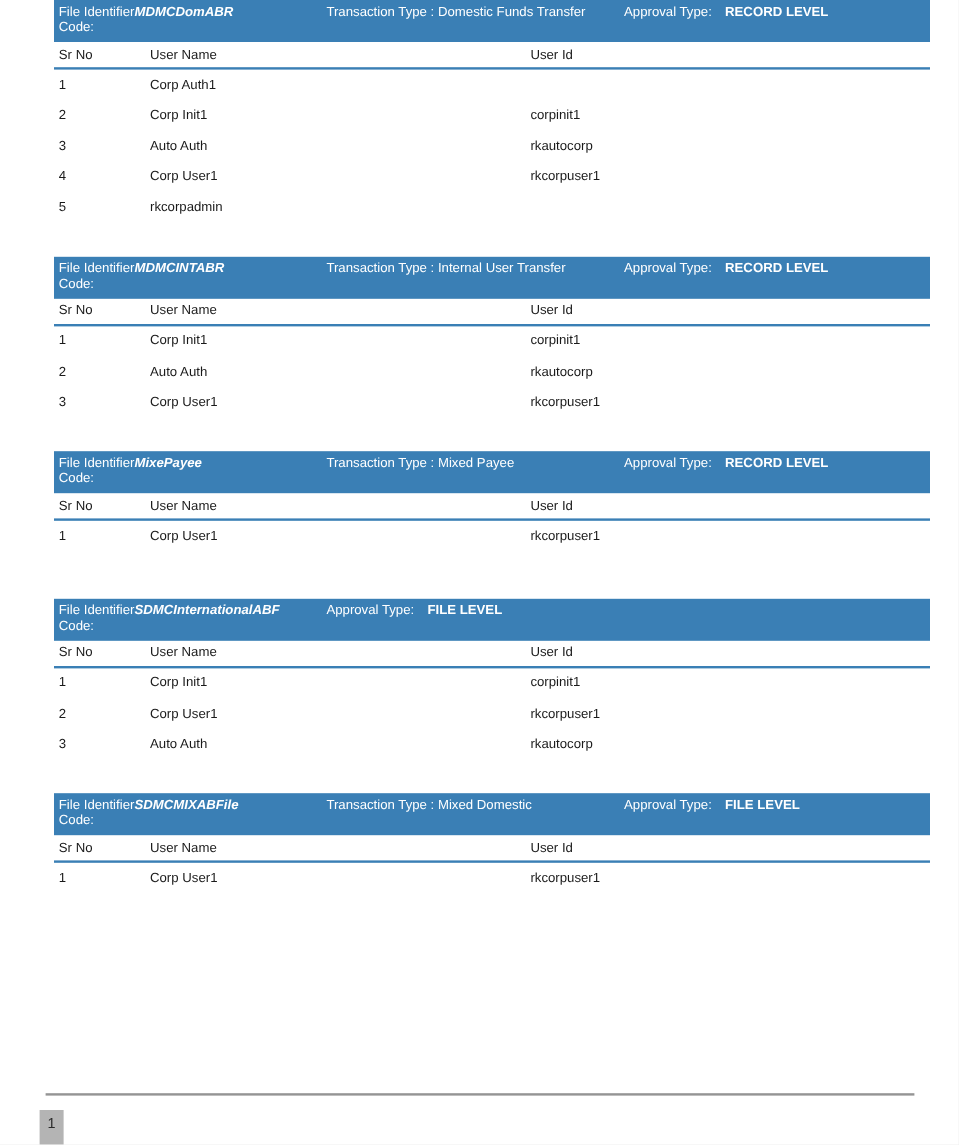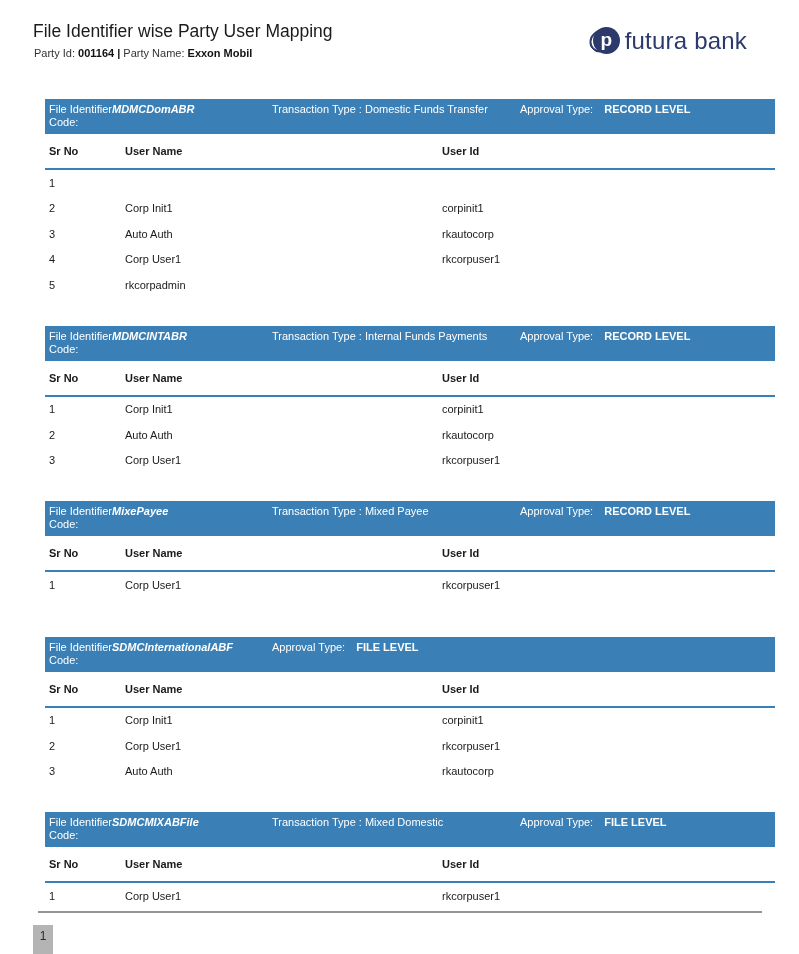--- a/index.html
+++ b/index.html
@@ -37,77 +37,60 @@
     display:flex; align-items:flex-start; height:35px; padding:4px 0 0 0;
     background:var(--header-blue,#3A7FB5); color:#fff; font-size:11px; line-height:13px;
   }
   .bar .cell-fid { width:67px; padding-left:4px; }
   .bar .cell-code { width:160px; font-weight:bold;font-style:italic; }
   .bar .cell-txn { width:248px; white-space:nowrap; }
   .bar .cell-appr { flex:1; white-space:nowrap; }
   .bar .cell-appr .val { font-weight:bold; margin-left:11px; }
   .bar .cell-txn .val { font-weight:normal; }
   .colhead {
-    display:flex; align-items:center; height:36px; font-size:11px; color:#1a1a1a;
+    display:flex; align-items:center; height:23px; font-size:11px; color:#1a1a1a;
     border-bottom:2px solid var(--header-blue,#3A7FB5);
-    font-weight:bold;
   }
   .colhead .c-sr, .u-row .c-sr { width:80px; padding-left:4px; }
   .colhead .c-name, .u-row .c-name { width:317px; }
   .colhead .c-id, .u-row .c-id { flex:1; }
   .u-row { display:flex; align-items:center; height:25.5px; font-size:11px; color:#1a1a1a; }
   
   .footer-rule { position:absolute; left:38px; top:911px; width:724px; height:2px; background:#949494; }
   .page-badge {
     position:absolute; left:33px; top:925px; width:20px; height:29px;
     background:var(--footer-gray,#B4B4B4); color:#2b2b2b;
     font-size:12px; text-align:center; line-height:22px;
   }
   .footer-text { position:absolute; left:65px; top:928px; font-size:11px; color:#9a9a9a; }
   .footer-text b { color:#1a1a1a; margin-left:3px; }
 </style>
 </head>
 <body>
 
 <div class="page">
 
-  <div class="rpt-header">
-    <div class="rpt-title">File Identifier wise Party User Mapping</div>
-    <div class="rpt-subtitle">
-      <span>Party Id:</span>
-      <b>001164</b>
-      <b>|</b>
-      <span>Party Name:</span>
-      <b>Exxon Mobil</b>
-    </div>
-    <div class="logo">
-      <span class="logo-icon">
-        <span class="logo-arc"></span>
-        <span class="logo-circle">p</span>
-      </span>
-      <span class="logo-text">futura bank</span>
-    </div>
-  </div>
 
   <div class="sections">
       <section class="table-section">
     <div class="bar">
       <span class="cell-fid">File Identifier Code:</span>
       <span class="cell-code">MDMCDomABR</span>
       <span class="cell-txn"><span>Transaction Type :</span> <span class="val">Domestic Funds Transfer</span></span>
       <span class="cell-appr"><span>Approval Type:</span><span class="val">RECORD LEVEL</span></span>
     </div>
     <div class="colhead">
       <span class="c-sr">Sr No</span>
       <span class="c-name">User Name</span>
       <span class="c-id">User Id</span>
     </div>
     <div>
           <div class="u-row">
     <span class="c-sr">1</span>
+    <span class="c-name">Corp Auth1</span>
   </div>
           <div class="u-row">
     <span class="c-sr">2</span>
     <span class="c-name">Corp Init1</span>
     <span class="c-id">corpinit1</span>
   </div>
           <div class="u-row">
     <span class="c-sr">3</span>
     <span class="c-name">Auto Auth</span>
     <span class="c-id">rkautocorp</span>
@@ -120,21 +103,21 @@
           <div class="u-row">
     <span class="c-sr">5</span>
     <span class="c-id">rkcorpadmin</span>
   </div>
         </div>
   </section>
       <section class="table-section">
     <div class="bar">
       <span class="cell-fid">File Identifier Code:</span>
       <span class="cell-code">MDMCINTABR</span>
-      <span class="cell-txn"><span>Transaction Type :</span> <span class="val">Internal Funds Payments</span></span>
+      <span class="cell-txn"><span>Transaction Type :</span> <span class="val">Internal User Transfer</span></span>
       <span class="cell-appr"><span>Approval Type:</span><span class="val">RECORD LEVEL</span></span>
     </div>
     <div class="colhead">
       <span class="c-sr">Sr No</span>
       <span class="c-name">User Name</span>
       <span class="c-id">User Id</span>
     </div>
     <div>
           <div class="u-row">
     <span class="c-sr">1</span>

